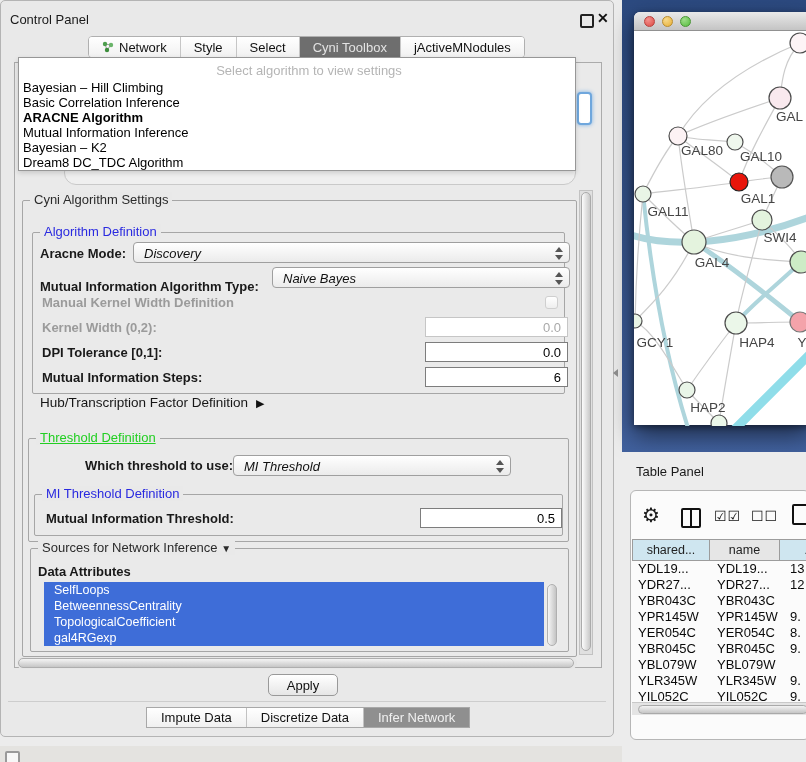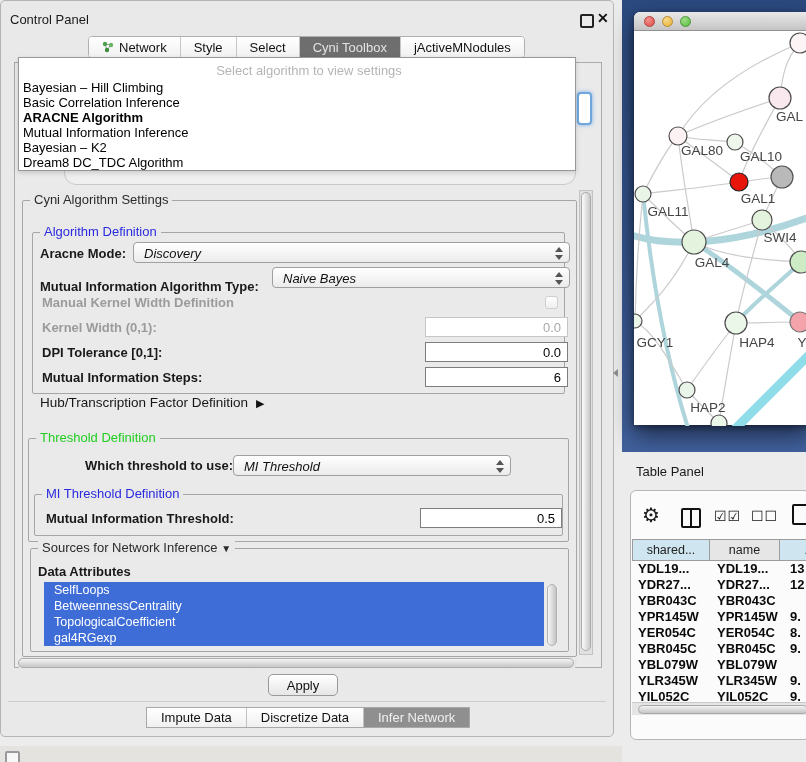--- a/index.html
+++ b/index.html
@@ -26,21 +26,21 @@
       z-index:6;box-sizing:border-box;padding-top:3px;box-shadow:0 2px 5px rgba(0,0,0,.15);}
   .dd-prompt{text-align:center;color:#b5b5b5;font-size:13px;height:19px;line-height:19px;padding-left:24px;}
   .dd-item{font-size:13px;line-height:15px;padding-left:4px;color:#000;white-space:nowrap;}
   .dd-item.bold{font-weight:bold;}
   .vscroll{left:579px;top:190px;width:14px;height:465px;background:#e0e0e0;border:1px solid #c2c2c2;box-sizing:border-box;}
   .vthumb{position:absolute;left:1px;top:1px;width:10px;height:459px;border-radius:6px;
       background:linear-gradient(90deg,#fcfcfc,#c9c9c9);border:1px solid #ababab;box-sizing:border-box;}
   .grp{border:1px solid #a6a6a6;border-radius:2px;}
   .gtitle{position:absolute;top:-9px;left:7px;background:#e9e9e9;padding:0 4px;font-size:13px;color:#2b2b2b;white-space:nowrap;}
   .gtitle.blue{color:#2a2ae0;}
-  .gtitle.green{color:#22cf22;}
+  .gtitle.green{color:#22cf22;text-decoration:underline;}
   #grp-cyni{left:22px;top:200px;width:553px;height:455px;}
   #grp-algo{left:32px;top:232px;width:531px;height:160px;}
   #grp-threshold{left:28px;top:438px;width:539px;height:102px;}
   #grp-mi{left:34px;top:494px;width:527px;height:40px;}
   #grp-sources{left:30px;top:548px;width:537px;height:102px;}
   .lbl{font-size:13px;font-weight:bold;color:#191919;white-space:nowrap;}
   .lbl.dis{color:#9b9b9b;}
   .lbl.norm{font-weight:normal;color:#161616;}
   #lbl-aracne{left:40px;top:246px;}
   #lbl-mitype{left:40px;top:279px;}
@@ -114,21 +114,21 @@
   .glyph-pair{font-size:14px;color:#111;letter-spacing:1px;}
   #checks{left:714px;top:508px;}
   #boxes{left:751px;top:508px;}
   .docicon{left:792px;top:504px;width:16px;height:21px;border:2px solid #111;border-radius:2px;box-sizing:border-box;}
   .tbl-header{left:632px;top:539px;height:22px;display:flex;font-size:12.5px;color:#222;}
   .hcell{border:1px solid #9c9c9c;border-left:none;box-sizing:border-box;display:flex;align-items:center;
       justify-content:center;background:#e6e6e6;overflow:hidden;white-space:nowrap;}
   .hcell:first-child{border-left:1px solid #9c9c9c;}
   .hcell.hl{background:#cfe6f0;}
   .hc1{width:78px;} .hc2{width:70px;} .hc3{width:60px;}
-  .tbl-rows{left:632px;top:561px;width:174px;height:140px;overflow:hidden;font-size:13px;color:#0a0a0a;font-weight:bold;}
+  .tbl-rows{left:632px;top:561px;width:174px;height:140px;overflow:hidden;font-size:13px;color:#0a0a0a;}
   .trow{height:16px;line-height:16px;display:flex;white-space:nowrap;}
   .tc1{width:78px;padding-left:6px;box-sizing:border-box;overflow:hidden;}
   .tc2{width:80px;padding-left:7px;box-sizing:border-box;overflow:hidden;}
   .tc3{flex:1;overflow:hidden;}
   .tbl-hscroll{left:632px;top:702px;width:174px;height:13px;background:#e4e4e4;border-top:1px solid #c9c9c9;box-sizing:border-box;}
   .tbl-hthumb{position:absolute;left:6px;top:2px;height:9px;width:170px;border-radius:5px;
       background:linear-gradient(#f2f2f2,#c6c6c6);border:1px solid #a9a9a9;box-sizing:border-box;}
   .net-icon svg{display:block;}
 </style>
 </head>
@@ -336,21 +336,21 @@
 
 <div class="abs lbl" id="lbl-aracne">Aracne Mode:</div>
 <div class="abs combo" id="combo-aracne"><span>Discovery</span><span class="arrows"></span></div>
 
 <div class="abs lbl" id="lbl-mitype">Mutual Information Algorithm Type:</div>
 <div class="abs combo" id="combo-mitype"><span>Naive Bayes</span><span class="arrows"></span></div>
 
 <div class="abs lbl dis" id="lbl-manual">Manual Kernel Width Definition</div>
 <div class="abs checkbox"></div>
 
-<div class="abs lbl dis" id="lbl-kernel">Kernel Width (0,1):</div>
+<div class="abs lbl dis" id="lbl-kernel">Kernel Width (0,2):</div>
 <div class="abs inp dis" id="inp-kernel">0.0</div>
 
 <div class="abs lbl" id="lbl-dpi">DPI Tolerance [0,1]:</div>
 <div class="abs inp" id="inp-dpi">0.0</div>
 
 <div class="abs lbl" id="lbl-steps">Mutual Information Steps:</div>
 <div class="abs inp" id="inp-steps">6</div>
 
 <div class="abs lbl norm" id="lbl-hub"><span>Hub/Transcription Factor Definition</span><span class="hub-arrow">▶</span></div>
 

